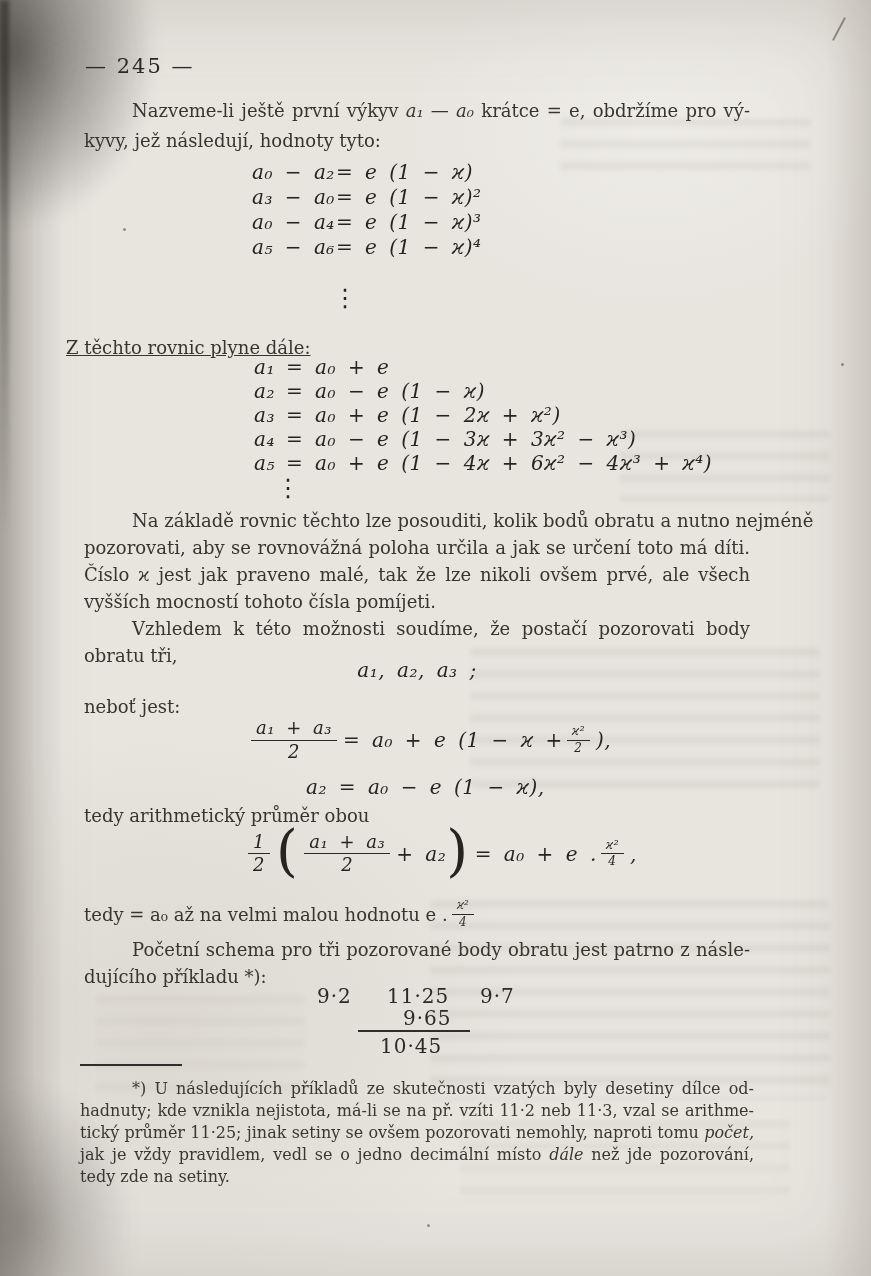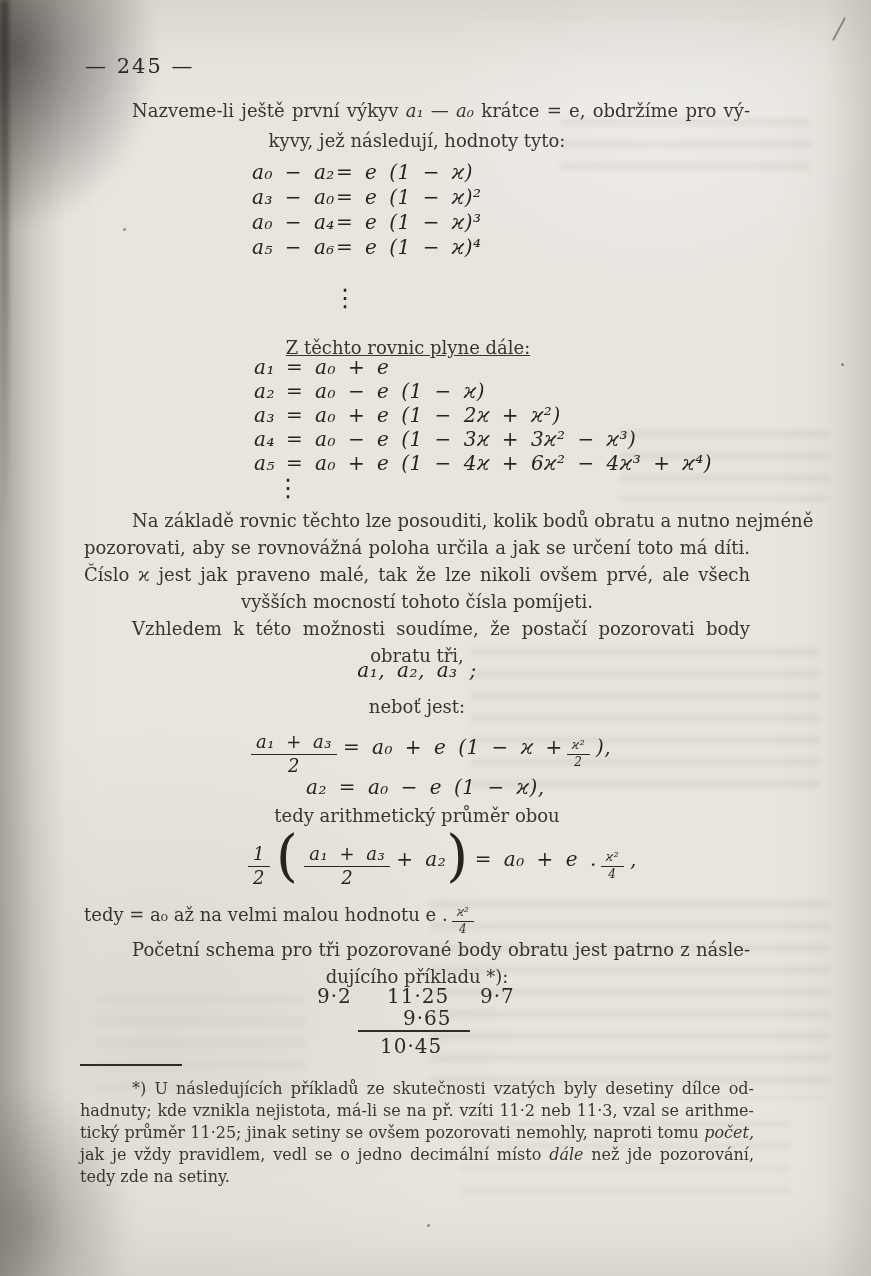--- a/index.html
+++ b/index.html
@@ -32,36 +32,36 @@
   .scratch-tr { position:absolute; left:838px; top:16px; width:2px; height:26px;
     background:rgba(70,66,60,0.55); transform:rotate(28deg); border-radius:2px; }
   .smudge { position:absolute; border-radius:5px; filter:blur(2px); opacity:.55;
     background:repeating-linear-gradient(180deg, rgba(122,115,102,0.17) 0 8px, rgba(122,115,102,0.02) 8px 22px); }
   .speck { position:absolute; width:3px; height:3px; border-radius:50%; background:rgba(60,56,50,0.5); }
 
   
   .abs { position:absolute; }
   .pageno { left:85px; top:54px; width:700px; 
     font-size:21px; letter-spacing:2px; color:#2c2a25; }
-  .bodyline { left:84px; width:666px; font-size:18px; line-height:27px; color:#38352e;text-align:center; }
+  .bodyline { left:84px; width:666px; font-size:18px; line-height:27px; color:#38352e; }
   .jline { text-align:justify; text-align-last:justify; white-space:nowrap; }
   .indent { padding-left:48px; box-sizing:border-box; }
   .mathword { font-style:italic; }
 
   .eq { font-style:italic; font-size:20px; color:#26241f; letter-spacing:0.5px; word-spacing:5px; }
   .eqblock .eqrow { line-height:25px; white-space:nowrap; }
   .eqblock2 .eqrow { line-height:24px; }
   .eqblock .lhs { display:inline-block; width:84px; }
   .eqblock2 .lhs { display:inline-block; width:32px; }
   .vdots { font-size:24px; line-height:1; color:#26241f; font-style:normal; }
 
   .eqflex { display:flex; align-items:center; white-space:nowrap; }
   .frac { display:inline-flex; flex-direction:column; align-items:center;
     font-size:18px; line-height:1.15; margin:0 6px; }
-  .frac .fn { padding:0 5px 1px; border-bottom:1.6px solid #2b2924;margin-top:14px; }
+  .frac .fn { padding:0 5px 1px; border-bottom:1.6px solid #2b2924; }
   .frac .fd { padding-top:1px; }
   .frac.small { font-size:12px; margin:0 4px; }
   .bp { font-size:56px; font-weight:300; line-height:0.85; font-style:normal; transform:translateY(-3px); }
   .eqtail { margin-left:2px; }
 
   .calcnum { position:absolute; font-size:20px; color:#2c2a25; letter-spacing:1px; }
   .calcrule { position:absolute; height:2px; background:#2f2d29; }
   .fnrule { position:absolute; left:80px; top:1064px; width:102px; height:2px; background:#2f2d29; }
   .fnline { left:80px; width:674px; font-size:16px; line-height:22px; color:#3a3730; }
   .fn-indent { padding-left:52px; box-sizing:border-box; }

